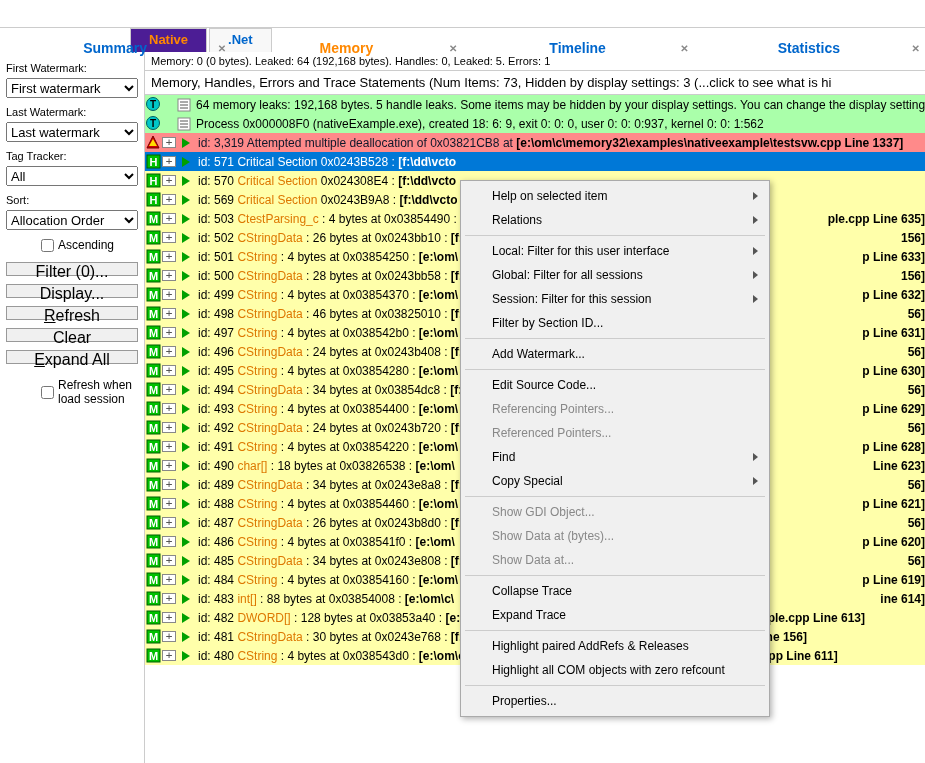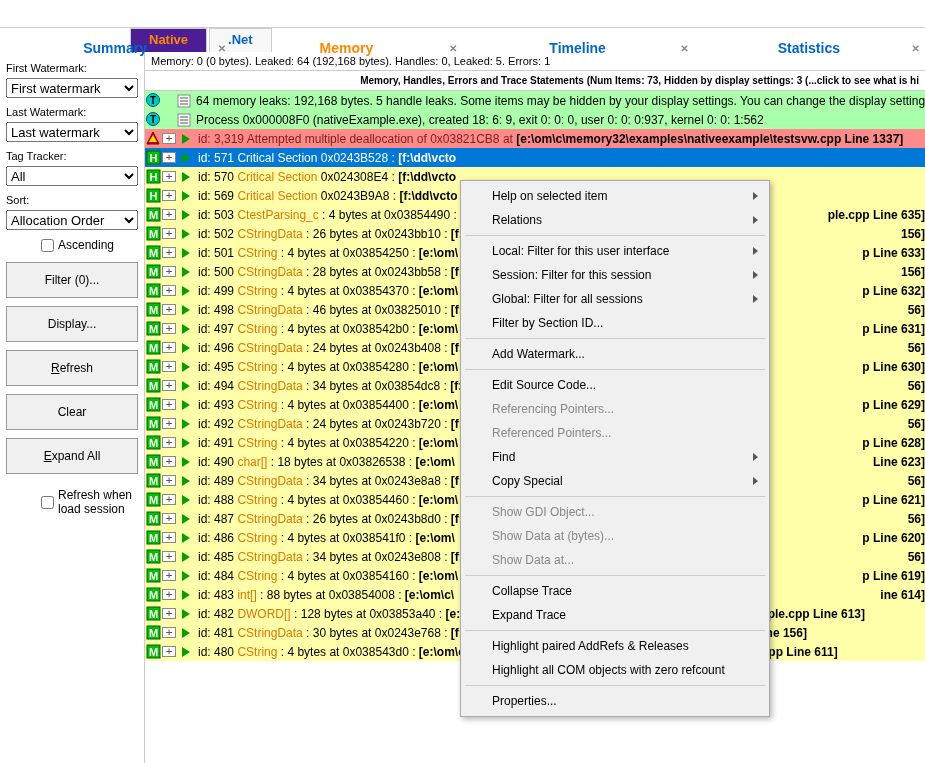--- a/index.html
+++ b/index.html
@@ -9,37 +9,37 @@
 .top-tab.active { color: #ff8800; }
 .tab-close { position: absolute; right: 4px; font-size: 10px; color: #888; }
 .sub-tabs { display: flex; height: 24px; padding-left: 130px; }
 .sub-tab { padding: 3px 18px; font-weight: bold; font-size: 13px; color: #0066cc; border: 1px solid #ccc; border-bottom: none; margin-right: 2px; cursor: pointer; background: #f8f8f8; }
 .sub-tab.active { color: #ff8800; background: #4c1d95; }
 .main { display: flex; height: calc(100% - 52px); }
 .sidebar { width: 145px; padding: 6px; border-right: 1px solid #ccc; display: flex; flex-direction: column; gap: 4px; }
 .sidebar label { font-size: 11px; color: #000; display: block; margin-top: 4px; }
 .sidebar select { width: 100%; font-size: 13px; height: 20px; }
 .sidebar .cb { display: flex; align-items: center; gap: 4px; margin: 4px 0; padding-left: 35px; }
-.sidebar button { width: 100%; height: 36px; font-size: 12px; margin: 2px 0; background: #f0f0f0; border: 1px solid #999; cursor: pointer; }
+.sidebar button { width: 100%; height: 14px; font-size: 16px; margin: 2px 0; background: #f0f0f0; border: 1px solid #999; cursor: pointer; }
 .content { flex: 1; overflow: hidden; display: flex; flex-direction: column; }
 .status-line { font-size: 11px; padding: 3px 6px; border-bottom: 1px solid #ccc; }
-.header-line { font-size: 10px; font-weight: bold; padding: 4px 6px; border-bottom: 1px solid #ccc; white-space: nowrap; overflow: hidden; text-align: right; }
+.header-line { font-size: 13px; font-weight: normal; padding: 4px 6px; border-bottom: 1px solid #ccc; white-space: nowrap; overflow: hidden; }
 .rows { flex: 1; overflow-y: auto; }
 .row { display: flex; align-items: center; height: 19px; font-size: 12px; white-space: nowrap; overflow: hidden; }
 .row > * { flex-shrink: 0; }
 .ic { width: 16px; height: 16px; display: inline-flex; align-items: center; justify-content: center; margin-right: 1px; }
 .ic svg { display: block; }
 .tree-toggle { width: 14px; text-align: center; font-family: monospace; color: #555; border: 1px solid #888; height: 11px; line-height: 9px; font-size: 11px; margin-right: 2px; background: #fff; cursor: pointer; }
 .arrow-green::before { content: ""; display: inline-block; width: 0; height: 0; border-left: 8px solid #00a000; border-top: 5px solid transparent; border-bottom: 5px solid transparent; }
 .row-text { padding-left: 3px; overflow: hidden; text-overflow: clip; }
 .bg-green-row { background: #aaffaa; }
 .bg-red-row { background: #ff8a8a; }
 .bg-blue-row { background: #0078d7; color: #fff; }
 .bg-yellow-row { background: #ffffaa; }
-.c-red { color: #7f1d1d; }
+.c-red { color: #0f172a; }
 .c-orange { color: #dd7700; }
 .c-black { color: #000; }
 .c-bold { font-weight: bold; }
 .context-menu { position: absolute; top: 180px; left: 460px; width: 310px; background: #f0f0f0; border: 1px solid #aaa; box-shadow: 2px 2px 6px rgba(0,0,0,0.3); padding: 3px; font-size: 12px; }
 .cm-item { padding: 5px 24px 5px 28px; position: relative; cursor: pointer; }
 .cm-item.disabled { color: #888; cursor: default; }
 .cm-sep { height: 1px; background: #ccc; margin: 3px 1px; }
 .cm-sub::after { content: ""; position: absolute; right: 8px; top: 50%; transform: translateY(-50%); width: 0; height: 0; border-left: 5px solid #555; border-top: 4px solid transparent; border-bottom: 4px solid transparent; }
 </style>
 </head>
@@ -498,22 +498,22 @@
         </div>
     </div>
   </div>
 </div>
 
 <div class="context-menu">
   <div class="cm-item cm-sub">Help on selected item</div>
   <div class="cm-item cm-sub">Relations</div>
   <div class="cm-sep"></div>
   <div class="cm-item cm-sub">Local: Filter for this user interface</div>
+  <div class="cm-item cm-sub">Global: Filter for all sessions</div>
   <div class="cm-item cm-sub">Session: Filter for this session</div>
-  <div class="cm-item cm-sub">Global: Filter for all sessions</div>
   <div class="cm-item">Filter by Section ID...</div>
   <div class="cm-sep"></div>
   <div class="cm-item">Add Watermark...</div>
   <div class="cm-sep"></div>
   <div class="cm-item">Edit Source Code...</div>
   <div class="cm-item disabled">Referencing Pointers...</div>
   <div class="cm-item disabled">Referenced Pointers...</div>
   <div class="cm-item cm-sub">Find</div>
   <div class="cm-item cm-sub">Copy Special</div>
   <div class="cm-sep"></div>

